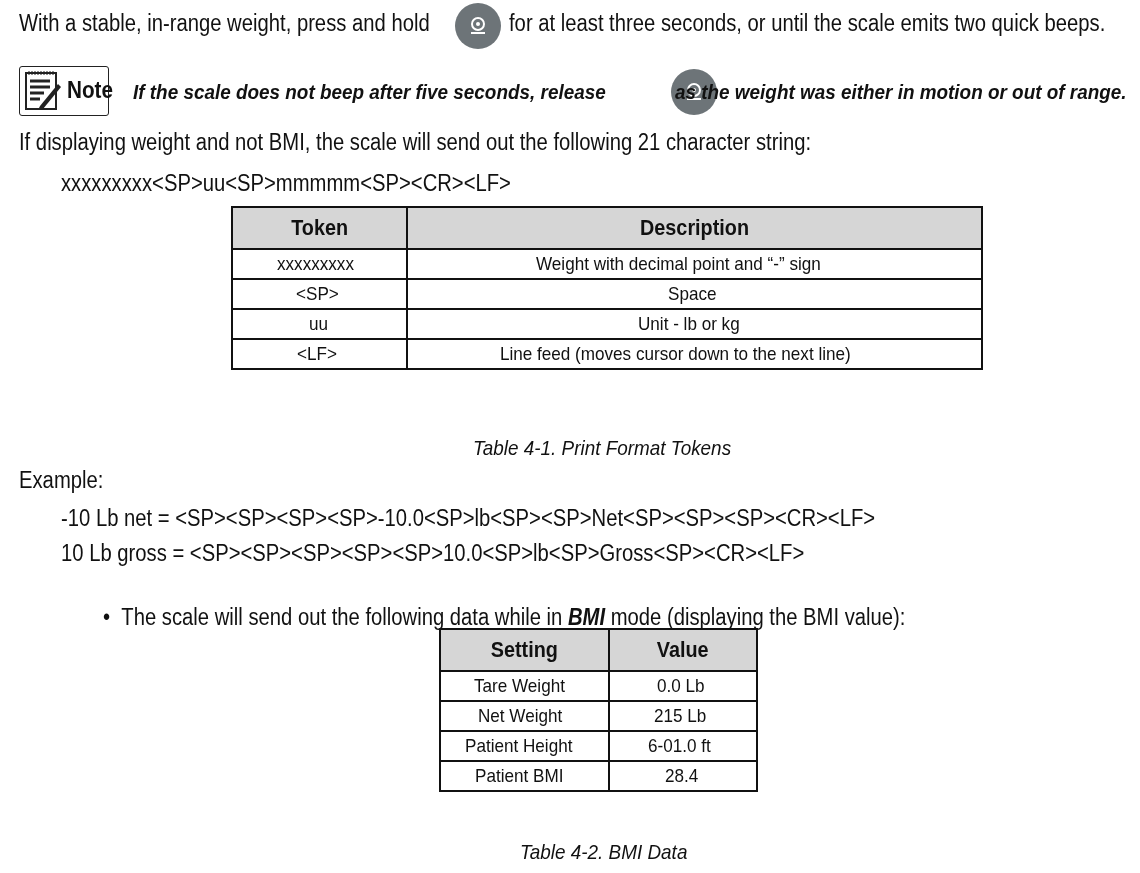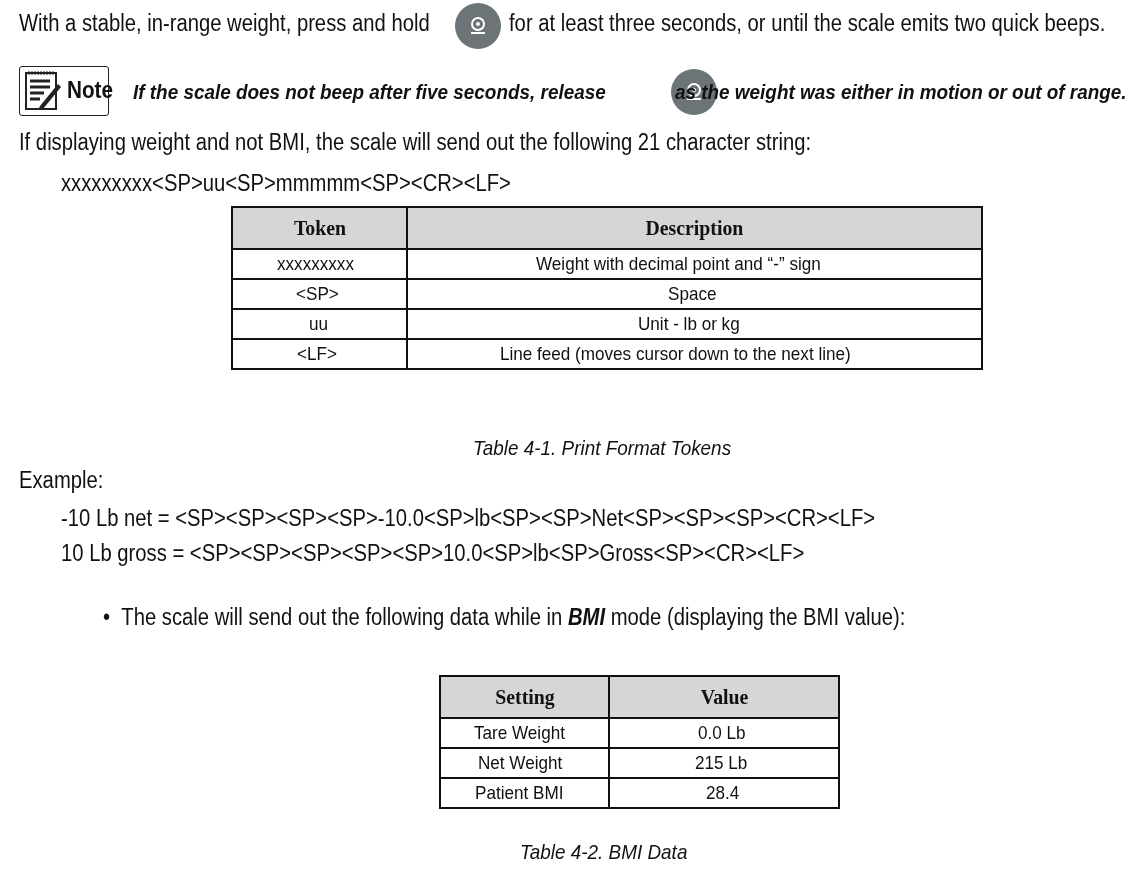--- a/index.html
+++ b/index.html
@@ -17,21 +17,21 @@
   .note-box {
     position: absolute; left: 19px; top: 66px; width: 90px; height: 50px;
     border: 1.5px solid #222; border-radius: 3px; box-sizing: border-box;
   }
   .note-label { position: absolute; left: 47px; top: 10px; font-weight: bold; font-size: 23px; transform: scaleX(0.9); transform-origin: left center; }
   .note-text { font-weight: bold; font-style: italic; font-size: 21px; transform: scaleX(0.9); transform-origin: left center; }
   table.doc { border-collapse: collapse; position: absolute; }
   table.doc th, table.doc td {
     border: 2px solid #111; text-align: center; padding: 0 5px; font-size: 19px; height: 28px;
   }
-  table.doc th { background: #d6d6d6; font-weight: bold; text-align: center; font-size: 22px; height: 40px; font-family: Liberation Serif, serif; }
+  table.doc th { background: #d6d6d6; font-weight: bold; text-align: center; font-size: 22px; height: 40px; }
   .cell-txt { display: inline-block; transform: scaleX(0.9); transform-origin: left center; }
   th .cell-txt { transform-origin: center center; }
   .caption { font-style: italic; font-size: 21px; transform: scaleX(0.9); transform-origin: left center; }
 </style>
 </head>
 <body>
 
 
 
 
@@ -109,37 +109,41 @@
 <div class="abs body-text" style="left:19px; top:467px;">Example:</div>
 <div class="abs body-text" style="left:61px; top:505px;">-10 Lb net = &lt;SP&gt;&lt;SP&gt;&lt;SP&gt;&lt;SP&gt;-10.0&lt;SP&gt;lb&lt;SP&gt;&lt;SP&gt;Net&lt;SP&gt;&lt;SP&gt;&lt;SP&gt;&lt;CR&gt;&lt;LF&gt;</div>
 <div class="abs body-text" style="left:61px; top:540px;">10 Lb gross = &lt;SP&gt;&lt;SP&gt;&lt;SP&gt;&lt;SP&gt;&lt;SP&gt;10.0&lt;SP&gt;lb&lt;SP&gt;Gross&lt;SP&gt;&lt;CR&gt;&lt;LF&gt;</div>
 
 
 <div class="abs body-text" style="left:103px; top:604px;">
   <span>•&nbsp;&nbsp;</span><span>The scale will send out the following data while in</span> <b><i>BMI</i></b> <span>mode (displaying the BMI value):</span>
 </div>
 
 
-<table class="doc" style="left:439px; top:675px; width:401px;">
+<table class="doc" style="left:439px; top:628px; width:319px;">
   <thead>
     <tr>
       <th style="width:157px;"><span class="cell-txt">Setting</span></th>
       <th><span class="cell-txt">Value</span></th>
     </tr>
   </thead>
   <tbody>
     <tr>
         <td><span class="cell-txt">Tare Weight</span></td>
         <td><span class="cell-txt">0.0 Lb</span></td>
       </tr>
     <tr>
         <td><span class="cell-txt">Net Weight</span></td>
         <td><span class="cell-txt">215 Lb</span></td>
       </tr>
     <tr>
+        <td><span class="cell-txt">Patient Height</span></td>
+        <td><span class="cell-txt">6-01.0 ft</span></td>
+      </tr>
+    <tr>
         <td><span class="cell-txt">Patient BMI</span></td>
         <td><span class="cell-txt">28.4</span></td>
       </tr>
   </tbody>
 </table>
 <div class="abs caption" style="left:520px; top:840px;">Table 4-2.  BMI Data</div>
 
 
 
 

